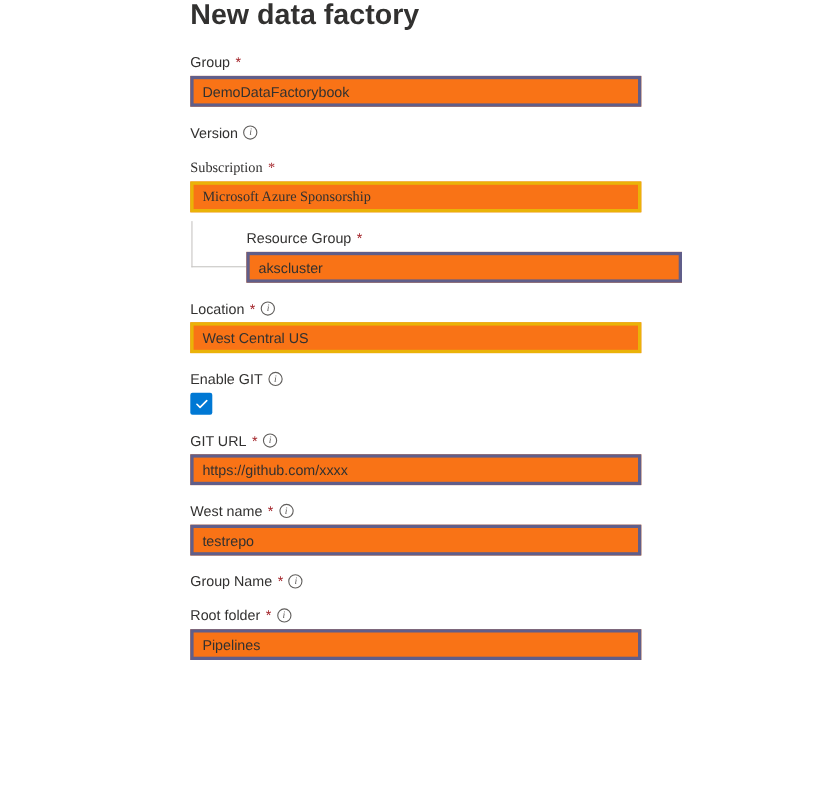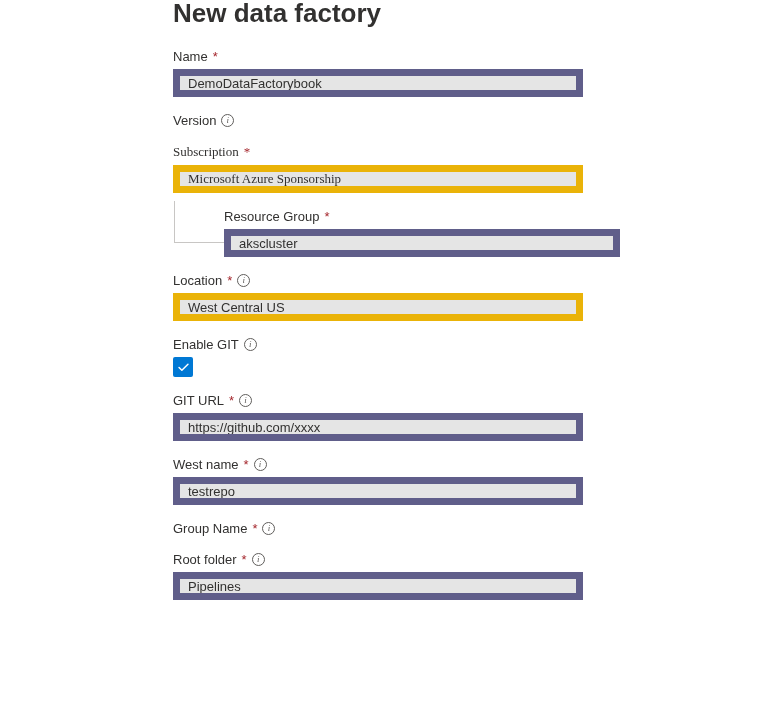--- a/index.html
+++ b/index.html
@@ -43,27 +43,27 @@
       justify-content: center;
       font-size: 9px;
       font-style: italic;
       color: #605e5c;
       font-family: Georgia, serif;
       line-height: 1;
     }
     .text-input {
       width: 410px;
       height: 28px;
-      border: 7px solid #eab308;
+      border: 3px solid #eab308;
       padding: 0 8px;
       font-size: 13px;
       font-family: inherit;
       color: #323130;
       outline: none;
-      background: #e5e5e5;
+      background: #f97316;
     }
     .text-input.purple-border { border-color: #605e8a; }
     .text-input.thin { height: 24px; font-size: 12.5px; }
     .nested-wrap {
       display: flex;
       align-items: flex-start;
     }
     .nest-line {
       width: 50px;
       height: 42px;
@@ -95,21 +95,21 @@
     .checkbox svg { width: 13px; height: 13px; }
   </style>
 </head>
 <body>
 
 <div class="panel">
   <h1 class="title">New data factory</h1>
 
   <div class="field">
     <div class="field-label">
-      <span>Name</span>
+      <span>Group</span>
       <span class="req">*</span>
     </div>
     <input type="text" class="text-input purple-border" value="DemoDataFactorybook" style="">
   </div>
 
   <div class="field">
     <div class="field-label">
       <span>Version</span>
       <span class="info-icon">i</span>
     </div>

